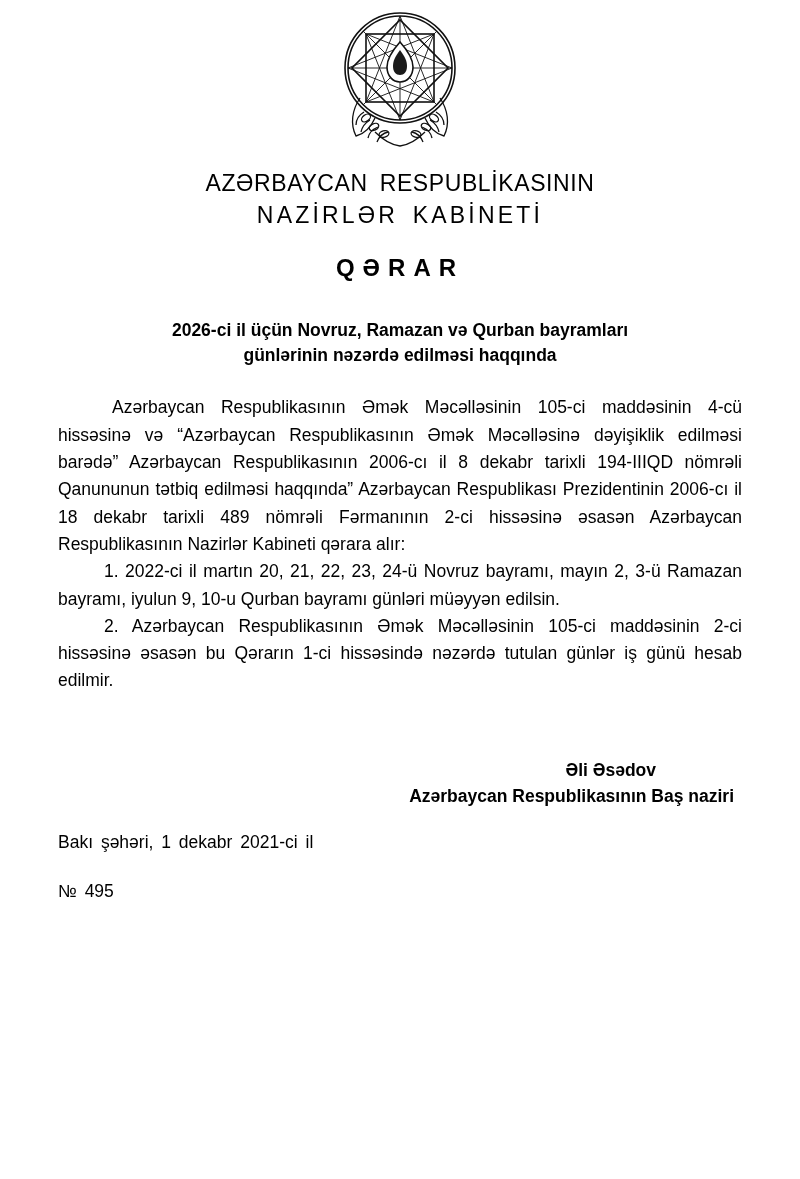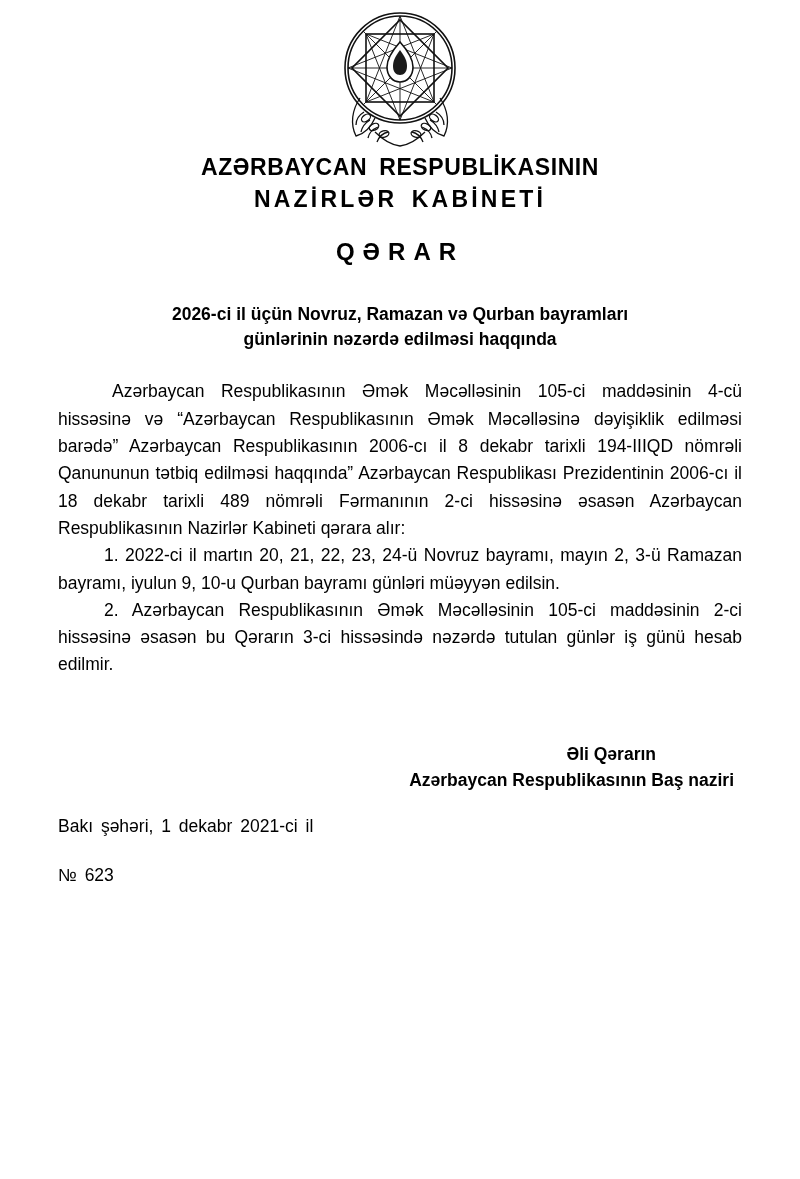--- a/index.html
+++ b/index.html
@@ -28,24 +28,25 @@
     padding-top: 6px;
   }
   .emblem {
     width: 156px;
     height: 146px;
     display: block;
   }
   
   .doc-title {
     text-align: center;
-    font-weight: bold;
+    font-weight: normal;
     font-size: 23px;
     letter-spacing: 0.6px;
     line-height: 1.32;
+    margin-top: 16px;
     word-spacing: 5px;
   }
   .doc-title .line2 {
     letter-spacing: 3.2px;
     display: block;
     margin-top: 2px;
   }
   .doc-kind {
     text-align: center;
     font-weight: bold;
@@ -169,26 +170,26 @@
   <div class="doc-kind">QƏRAR</div>
 
   <div class="doc-subject">
     <span>2026-ci il üçün Novruz, Ramazan və Qurban bayramları</span><br>
     <span>günlərinin nəzərdə edilməsi haqqında</span>
   </div>
 
   <div class="body-text">
     <p><span>Azərbaycan Respublikasının Əmək Məcəlləsinin 105-ci maddəsinin 4-cü hissəsinə və “Azərbaycan Respublikasının Əmək Məcəlləsinə dəyişiklik edilməsi barədə” Azərbaycan Respublikasının 2006-cı il 8 dekabr tarixli 194-IIIQD nömrəli Qanununun tətbiq edilməsi haqqında” Azərbaycan Respublikası Prezidentinin 2006-cı il 18 dekabr tarixli 489 nömrəli Fərmanının 2-ci hissəsinə əsasən Azərbaycan Respublikasının Nazirlər Kabineti </span><b>qərara alır:</b></p>
     <p class="tight">1. 2022-ci il martın 20, 21, 22, 23, 24-ü Novruz bayramı, mayın 2, 3-ü Ramazan bayramı, iyulun 9, 10-u Qurban bayramı günləri müəyyən edilsin.</p>
-    <p class="tight">2. Azərbaycan Respublikasının Əmək Məcəlləsinin 105-ci maddəsinin 2-ci hissəsinə əsasən bu Qərarın 3-ci hissəsində nəzərdə tutulan günlər iş günü hesab edilmir.</p>
+    <p class="tight">2. Azərbaycan Respublikasının Əmək Məcəlləsinin 105-ci maddəsinin 2-ci hissəsinə əsasən bu Qərarın 1-ci hissəsində nəzərdə tutulan günlər iş günü hesab edilmir.</p>
   </div>
 
   <div class="signature">
-    <span class="name">Əli Qərarın</span>
+    <span class="name">Əli Əsədov</span>
     <span class="role">Azərbaycan Respublikasının Baş naziri</span>
   </div>
 
   <div class="footer">
     <div class="place-date">Bakı şəhəri,  1  dekabr  2021-ci il</div>
-    <div class="number">№  623</div>
+    <div class="number">№  495</div>
   </div>
 
 </div>
 
 </body></html>

